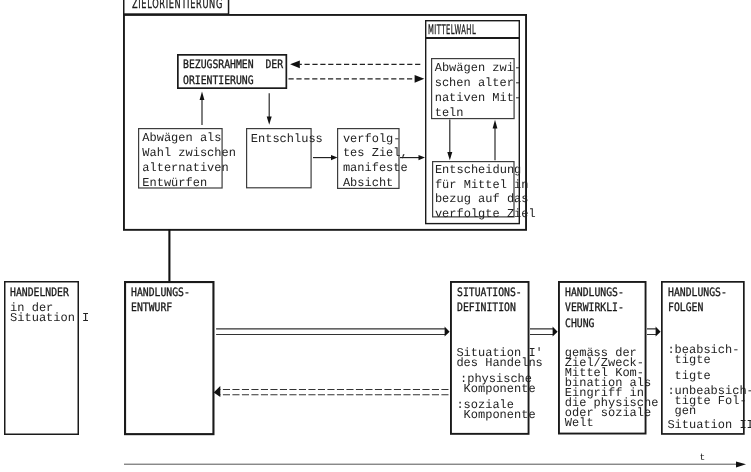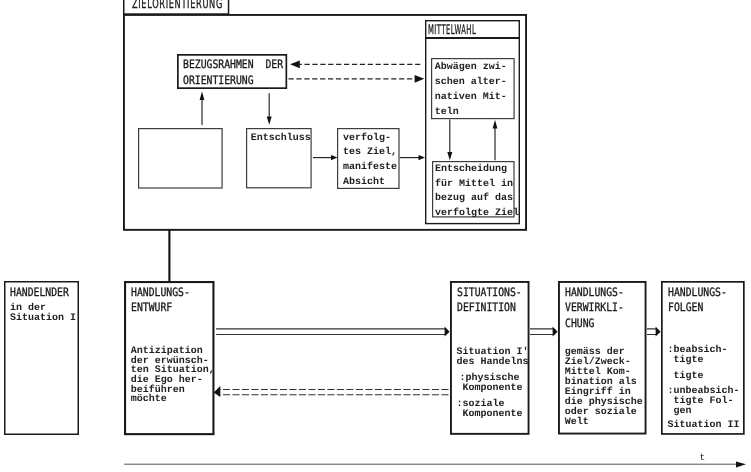--- a/index.html
+++ b/index.html
@@ -10,22 +10,22 @@
   .box{position:absolute;box-sizing:border-box;}
   .box svg{display:block;overflow:visible;}
   .hd{position:absolute;font-family:"DejaVu Sans Mono",monospace;
       font-size:11.5px;line-height:15.2px;color:#1a1a1a;white-space:pre;
       -webkit-text-stroke:0.32px #1a1a1a;
       transform:scaleX(0.85);transform-origin:left top;}
   .sec{position:absolute;font-family:"DejaVu Sans Condensed","DejaVu Sans",sans-serif;
       font-size:13px;line-height:14px;color:#1a1a1a;white-space:pre;
       -webkit-text-stroke:0.32px #1a1a1a;
       letter-spacing:0.85px;transform-origin:left top;}
-  .bd{position:absolute;font-family:"Liberation Mono",monospace;font-size:10px;
-      font-weight:700;line-height:9.8px;white-space:pre;color:#222;}
+  .bd{position:absolute;font-family:"Liberation Mono",monospace;font-size:12px;
+      font-weight:400;line-height:9.8px;white-space:pre;color:#222;}
   svg.lay{position:absolute;left:0;top:0;width:751px;height:472px;overflow:visible;}
 </style>
 </head>
 <body>
 
 <div class="stage">
 
   <div class="box" style="left:123.4px;top:13.8px;width:404.0px;height:216.8px;">
       <svg width="404.0" height="216.8" viewBox="0 0 404.0 216.8">
         <rect x="0.95" y="0.95" width="402.1" height="214.9" fill="none" stroke="#1a1a1a" stroke-width="1.9"></rect>
@@ -44,20 +44,24 @@
       </svg>
     </div>
   <div class="hd" style="left:183.4px;top:57.3px;line-height:15.2px;">BEZUGSRAHMEN  DER
 ORIENTIERUNG</div>
 
   <div class="box" style="left:138.4px;top:127.6px;width:84.7px;height:60.6px;">
       <svg width="84.7" height="60.6" viewBox="0 0 84.7 60.6">
         <rect x="0.6" y="0.6" width="83.5" height="59.4" fill="none" stroke="#3d3d3d" stroke-width="1.2"></rect>
       </svg>
     </div>
+  <div class="bd" style="left:142.3px;top:131.2px;line-height:14.83px;">Abwägen als
+Wahl zwischen
+alternativen
+Entwürfen</div>
 
   <div class="box" style="left:246.4px;top:127.9px;width:65.7px;height:60.4px;">
       <svg width="65.7" height="60.4" viewBox="0 0 65.7 60.4">
         <rect x="0.6" y="0.6" width="64.5" height="59.199999999999996" fill="none" stroke="#3d3d3d" stroke-width="1.2"></rect>
       </svg>
     </div>
   <div class="bd" style="left:250.8px;top:131.8px;line-height:14.83px;">Entschluss</div>
 
   <div class="box" style="left:336.9px;top:127.6px;width:62.6px;height:61.0px;">
       <svg width="62.6" height="61.0" viewBox="0 0 62.6 61.0">
@@ -106,26 +110,20 @@
   <div class="bd" style="left:10.1px;top:304.2px;line-height:9.65px;">in der
 Situation I</div>
 
   <div class="box" style="left:124.3px;top:280.9px;width:90.5px;height:154.2px;">
       <svg width="90.5" height="154.2" viewBox="0 0 90.5 154.2">
         <rect x="1.05" y="1.05" width="88.4" height="152.1" fill="none" stroke="#1a1a1a" stroke-width="2.1"></rect>
       </svg>
     </div>
   <div class="hd" style="left:130.5px;top:285.2px;">HANDLUNGS-
 ENTWURF</div>
-  <div class="bd" style="left:130.7px;top:346.8px;line-height:9.72px;">Antizipation
-der erwünsch-
-ten Situation,
-die Ego her-
-beiführen
-möchte</div>
 
   <div class="box" style="left:449.7px;top:280.8px;width:79.5px;height:153.8px;">
       <svg width="79.5" height="153.8" viewBox="0 0 79.5 153.8">
         <rect x="0.95" y="0.95" width="77.6" height="151.9" fill="none" stroke="#1a1a1a" stroke-width="1.9"></rect>
       </svg>
     </div>
   <div class="hd" style="left:456.7px;top:285.2px;">SITUATIONS-
 DEFINITION</div>
   <div class="bd" style="left:456.4px;top:348.2px;line-height:10.1px;">Situation I'
 des Handelns</div>

